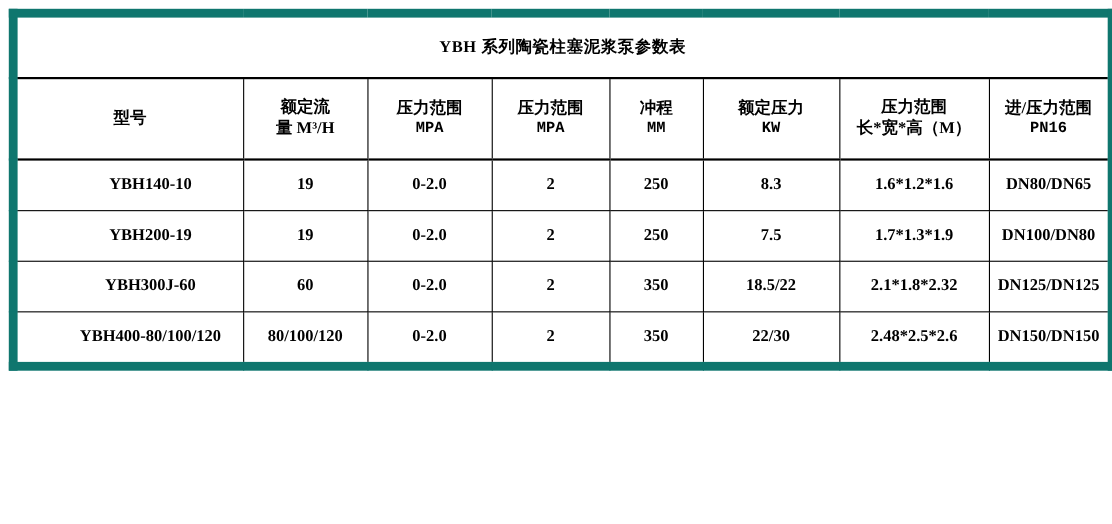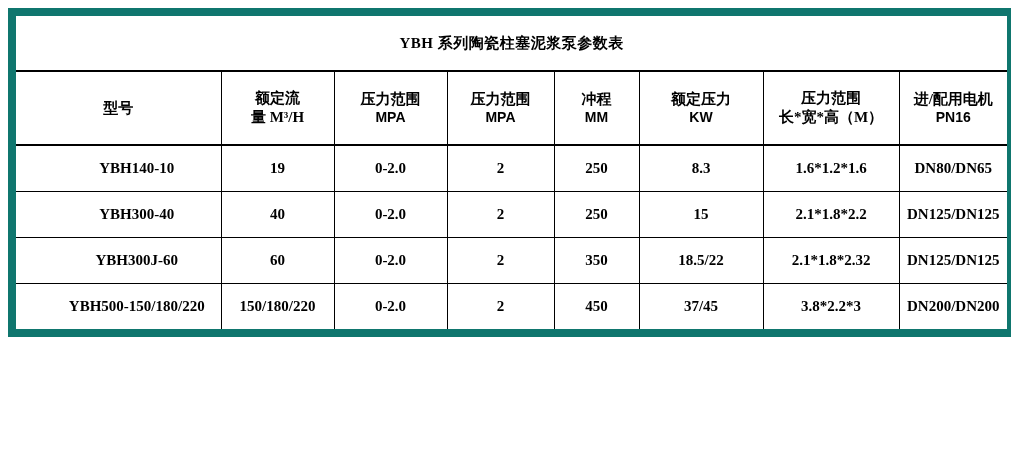--- a/index.html
+++ b/index.html
@@ -42,21 +42,21 @@
     height: 50px;
     letter-spacing: 0.5px;
     border-bottom: 2px solid #000 !important;
   }
   thead tr.head-row td {
     height: 68px;
     font-size: 15px;
     border-bottom: 2px solid #000 !important;
   }
   .hdr-line1 { display: block; }
-  .hdr-line2 { display: block; font-family: Liberation Sans, sans-serif; font-size: 14px; }
+  .hdr-line2 { display: block; font-family: Liberation Mono, monospace; font-size: 14px; }
   tbody tr td {
     height: 41px;
   }
   tbody tr td.model-cell {
     font-size: 15px;
     padding-left: 40px;
   }
   
   col.c0 { width: 209px; }
   col.c1 { width: 113px; }
@@ -109,61 +109,61 @@
         </td>
         <td>
           <span class="hdr-line1">额定压力</span>
           <span class="hdr-line2">KW</span>
         </td>
         <td>
           <span class="hdr-line1">压力范围</span>
           <span class="hdr-line1">长*宽*高（M）</span>
         </td>
         <td>
-          <span class="hdr-line1">进/配用电机</span>
+          <span class="hdr-line1">进/压力范围</span>
           <span class="hdr-line2">PN16</span>
         </td>
       </tr>
     </thead>
     <tbody>
       <tr>
         <td class="model-cell">YBH140-10</td>
         <td>19</td>
         <td>0-2.0</td>
         <td>2</td>
         <td>250</td>
         <td>8.3</td>
         <td>1.6*1.2*1.6</td>
         <td>DN80/DN65</td>
       </tr>
       <tr>
-        <td class="model-cell">YBH300-40</td>
-        <td>40</td>
+        <td class="model-cell">YBH200-19</td>
+        <td>19</td>
         <td>0-2.0</td>
         <td>2</td>
         <td>250</td>
-        <td>15</td>
-        <td>2.1*1.8*2.2</td>
-        <td>DN125/DN125</td>
+        <td>7.5</td>
+        <td>1.7*1.3*1.9</td>
+        <td>DN100/DN80</td>
       </tr>
       <tr>
         <td class="model-cell">YBH300J-60</td>
         <td>60</td>
         <td>0-2.0</td>
         <td>2</td>
         <td>350</td>
         <td>18.5/22</td>
         <td>2.1*1.8*2.32</td>
         <td>DN125/DN125</td>
       </tr>
       <tr>
-        <td class="model-cell">YBH500-150/180/220</td>
-        <td>150/180/220</td>
+        <td class="model-cell">YBH400-80/100/120</td>
+        <td>80/100/120</td>
         <td>0-2.0</td>
         <td>2</td>
-        <td>450</td>
-        <td>37/45</td>
-        <td>3.8*2.2*3</td>
-        <td>DN200/DN200</td>
+        <td>350</td>
+        <td>22/30</td>
+        <td>2.48*2.5*2.6</td>
+        <td>DN150/DN150</td>
       </tr>
     </tbody>
   </table>
 </div>
 
 </body></html>

